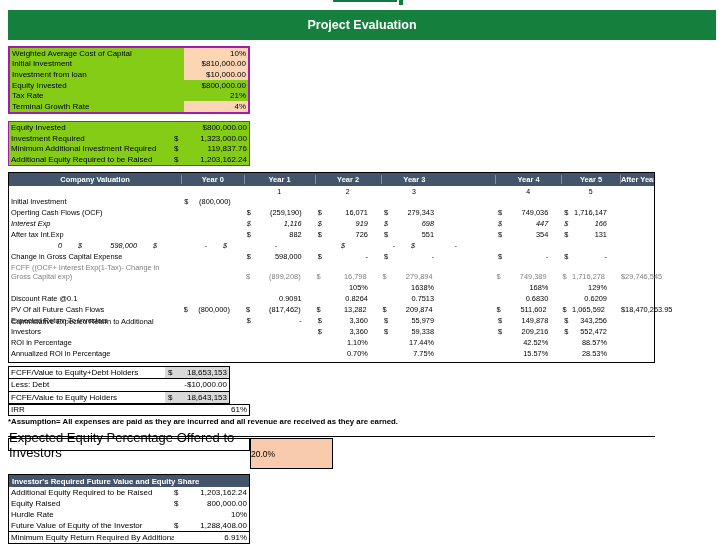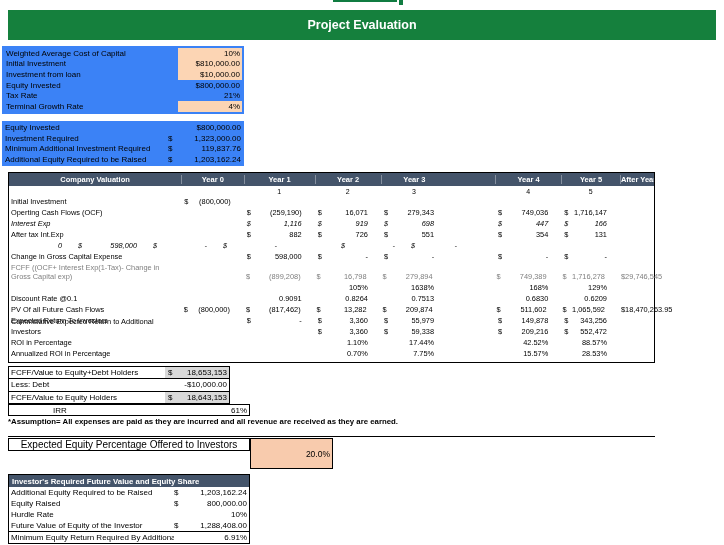--- a/index.html
+++ b/index.html
@@ -9,21 +9,21 @@
     font-size:8px;
   }
   .abs{position:absolute;}
   
   .green-line{left:333px;top:0;width:64px;height:2px;background:#107C41;}
   .green-dot{left:399px;top:0;width:4px;height:5px;background:#107C41;}
   
   .title-bar{left:8px;top:10px;width:708px;height:30px;background:#15803d;color:#fff;
     display:flex;align-items:center;justify-content:center;font-weight:bold;font-size:12.5px;}
   
-  .smtable{left:2px;width:242px;border:2px solid #3b82f6;box-sizing:border-box;background:#3b82f6;}
+  .smtable{left:8px;width:242px;border:2px solid #a21caf;box-sizing:border-box;background:#84cc16;}
   .t1{top:46px;}
   .t2{top:121px;border-width:1.5px;}
   .arow{display:flex;height:10.6px;align-items:center;}
   .alabel{flex:1;padding-left:2px;white-space:nowrap;overflow:hidden;}
   .aval{width:64px;height:100%;display:flex;align-items:center;justify-content:flex-end;
     padding-right:2px;box-sizing:border-box;}
   .aval.hl{background:#FCD5B4;}
   .erow{display:flex;height:10.7px;align-items:center;}
   .elabel{flex:1;padding-left:2px;white-space:nowrap;overflow:hidden;}
   .ed{width:13px;text-align:left;}
@@ -53,31 +53,31 @@
   
   .vs{left:8px;top:366px;width:222px;border:1.5px solid #000;box-sizing:border-box;}
   .vs .erow{height:11.3px;border-bottom:1px solid #000;}
   .vs .erow:last-child{border-bottom:none;}
   .vcellbox{width:64px;height:100%;display:flex;align-items:center;box-sizing:border-box;}
   .vcellbox .d{padding-left:3px;}
   .vcellbox .v{flex:1;text-align:right;padding-right:2px;}
   .vcellbox.grayfill{background:#D9D9D9;}
   
   .irr{left:8px;top:404px;width:242px;height:12px;border:1.5px solid #000;box-sizing:border-box;
-    display:flex;align-items:center;padding-left:42px;}
+    display:flex;align-items:flex-start;}
   .irr .lab{flex:1;padding-left:2px;}
   .irr .val{padding-right:2px;}
   
   .note{left:8px;top:417px;width:647px;font-size:7.8px;font-weight:600;
     border-bottom:1.5px solid #000;padding-bottom:10px;box-sizing:border-box;white-space:nowrap;overflow:hidden;}
   
   .offer-label{left:8px;top:438px;width:242px;height:13px;border:1.5px solid #000;box-sizing:border-box;
-    display:flex;align-items:center;justify-content:center;font-size:10px;background:#fff;}
+    display:flex;align-items:center;justify-content:center;font-size:13px;background:#fff;}
   .offer-value{left:250px;top:438px;width:83px;height:31px;background:#F8CBAD;border:1px solid #000;
-    box-sizing:border-box;display:flex;align-items:center;justify-content:flex-end;
+    box-sizing:border-box;display:flex;align-items:center;justify-content:flex-start;
     padding-right:2px;font-size:8.5px;}
   
   .inv{left:8px;top:474px;width:242px;border:1.5px solid #000;box-sizing:border-box;}
   .ihead{height:12px;background:#44546A;color:#fff;font-weight:bold;font-size:7.8px;
     display:flex;align-items:center;padding-left:3px;white-space:nowrap;overflow:hidden;}
   .inv .erow{height:11px;}
   .inv .erow:last-child{border-top:1px solid #000;}
 </style>
 </head>
 <body>

